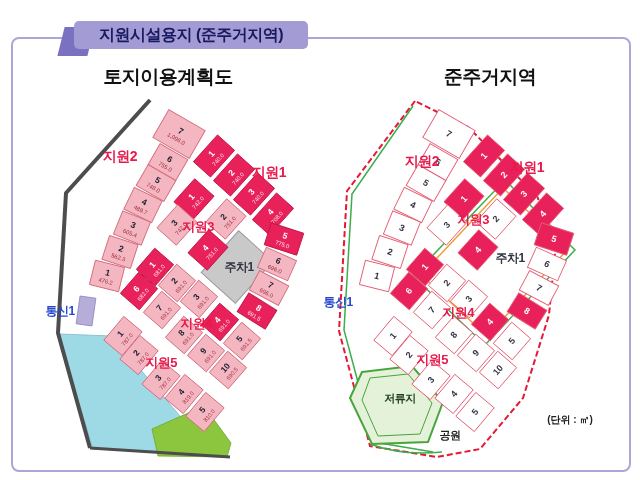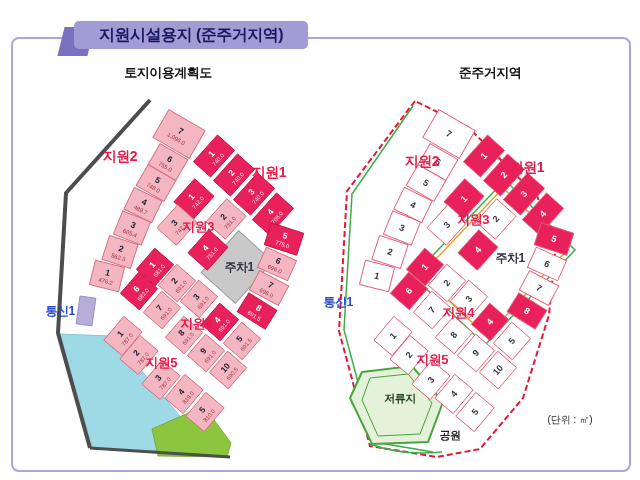--- a/index.html
+++ b/index.html
@@ -6,25 +6,25 @@
   .page{position:relative;width:640px;height:480px;background:#fff;overflow:hidden;
         font-family:"Liberation Sans","DejaVu Sans",sans-serif;}
   .frame{position:absolute;left:11px;top:37px;width:616px;height:431px;
          border:2px solid #aca6d6;border-radius:8px;}
   .title-accent{position:absolute;left:61px;top:27px;width:30px;height:29px;
         background:#7a72c0;transform:skewX(-14deg);}
   .title-pill{position:absolute;left:74px;top:21px;width:234px;height:28px;
         background:#a29bd4;border-radius:5px;display:flex;align-items:center;justify-content:center;
         font-size:16px;font-weight:bold;color:#191960;letter-spacing:-0.5px;}
   .map-heading{position:absolute;top:64px;width:160px;text-align:center;
-        font-size:13px;font-weight:bold;color:#111;letter-spacing:-0.5px;}
+        font-size:19px;font-weight:bold;color:#111;letter-spacing:-0.5px;}
   #heading-left{left:88px;}
   #heading-right{left:410px;}
   .unit-note{position:absolute;left:518px;top:413px;width:104px;text-align:center;
-        font-size:10px;color:#222;}
+        font-size:10px;color:#222;font-weight:bold;}
   svg{position:absolute;left:0;top:0;}
 </style>
 </head>
 <body>
 
 <div class="page">
 
   <div class="frame"></div>
 
   <div class="title-accent"></div>

